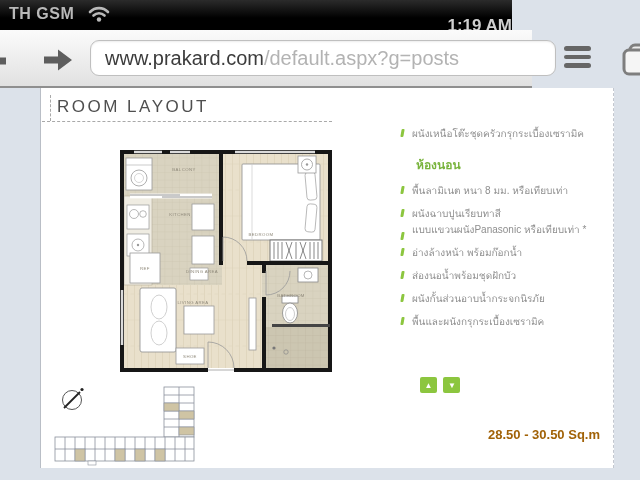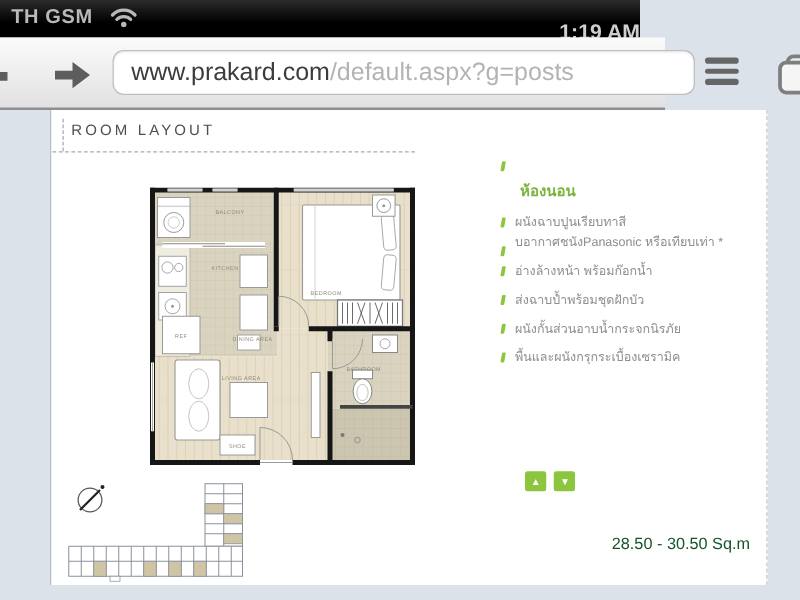--- a/index.html
+++ b/index.html
@@ -25,41 +25,41 @@
     border:1px solid #bfbfbf;border-radius:9px;box-shadow:inset 0 1px 2px rgba(0,0,0,.08);
     overflow:hidden;white-space:nowrap;}
   .url-text{display:block;padding:0 0 0 14px;line-height:34px;font-size:20px;color:#3c3c3c;}
   .url-path{color:#b3b3b3;}
   .menu-btn{position:absolute;left:564px;top:16px;width:28px;height:24px;cursor:pointer;}
   .menu-btn i{display:block;width:27px;height:4.5px;border-radius:2.5px;background:#666;margin:0 0 4px 0;}
   .tabs-btn{position:absolute;left:622px;top:12px;width:18px;height:34px;overflow:hidden;}
   
   .content-card{position:absolute;left:40px;top:88px;width:572px;height:380px;background:#fff;
     border-left:1px solid #b9bec6;border-right:1px dashed #c3c7cf;}
-  .page-title{position:absolute;left:57px;top:97px;font-size:12px;letter-spacing:2.5px;color:#4f4f4f;}
+  .page-title{position:absolute;left:57px;top:97px;font-size:17px;letter-spacing:2.5px;color:#4f4f4f;}
   .title-underline{position:absolute;left:42px;top:121px;width:290px;border-top:1px dashed #a9a9a9;}
   .title-sideline{position:absolute;left:50px;top:95px;height:26px;border-left:1px dashed #a9a9a9;}
   .floor-plan{position:absolute;left:120px;top:150px;width:212px;height:222px;}
   .key-plan{position:absolute;left:52px;top:385px;width:205px;height:82px;}
   
   .specs{position:absolute;left:400px;top:128px;width:212px;}
   .spec-item{position:relative;padding-left:12px;font-size:10px;color:#8e8e8e;margin:0 0 11px 0;line-height:12px;}
   .spec-item .tick{position:absolute;left:1px;top:1px;width:3px;height:8px;background:#8cc63f;
     transform:skewX(-10deg);border-radius:1px;}
   .spec-item.continuation{margin-top:-7px;}
   .spec-section-title{color:#79b43d;font-size:12px;font-weight:bold;margin:15px 0 11px 16px;}
   
   .nav-arrows{position:absolute;left:420px;top:377px;}
   .nav-btn{display:inline-block;width:17px;height:16px;background:#8cc63f;color:#fff;
     font-size:8px;line-height:17px;text-align:center;border-radius:2px;margin-right:2px;
     vertical-align:top;cursor:pointer;}
   
   .unit-info{position:absolute;left:450px;top:426px;width:150px;text-align:right;color:#4a4a4a;}
   .unit-type{font-size:22px;line-height:22px;}
-  .unit-area{font-size:13px;line-height:18px;color:#14532d;}
+  .unit-area{font-size:13px;line-height:18px;color:#a16207;font-weight:bold;}
   svg text{font-family:"Liberation Sans","DejaVu Sans",sans-serif;}
 </style>
 </head>
 <body>
 
 <div class="status-bar">
   <span class="sb-carrier">TH GSM</span>
   <span class="sb-wifi">
     <svg width="22" height="16" viewBox="0 0 22 16">
       <path d="M2 6 A12.5 12.5 0 0 1 20 6" stroke="#b9b9b9" stroke-width="2.6" fill="none" stroke-linecap="round"></path>
@@ -232,29 +232,30 @@
     <text x="25" y="120">REF</text>
     <text x="73" y="154">LIVING AREA</text>
     <text x="70" y="208">SHOE</text>
     <text x="141" y="86">BEDROOM</text>
     <text x="171" y="147">BATHROOM</text>
   </g>
 </svg>
 </div>
 
 <div class="specs">
-  <div class="spec-item"><span class="tick"></span></div>
+  <div class="spec-item"><span class="tick"></span><span>ผนังเหนือโต๊ะชุดครัวกรุกระเบื้องเซรามิค</span></div>
 
   <div class="spec-section-title">ห้องนอน</div>
+  <div class="spec-item"><span class="tick"></span><span>พื้นลามิเนต หนา 8 มม. หรือเทียบเท่า</span></div>
   <div class="spec-item"><span class="tick"></span><span>ผนังฉาบปูนเรียบทาสี</span></div>
   <div class="spec-item"><span class="tick"></span></div>
-  <div class="spec-item continuation"><span>บอากาศชนังPanasonic หรือเทียบเท่า *</span></div>
+  <div class="spec-item continuation"><span>แบบแขวนผนังPanasonic หรือเทียบเท่า *</span></div>
 
   <div class="spec-item"><span class="tick"></span><span>อ่างล้างหน้า พร้อมก๊อกน้ำ</span></div>
-  <div class="spec-item"><span class="tick"></span><span>ส่งฉาบป้ำพร้อมชุดฝักบัว</span></div>
+  <div class="spec-item"><span class="tick"></span><span>ส่องนอน้ำพร้อมชุดฝักบัว</span></div>
   <div class="spec-item"><span class="tick"></span><span>ผนังกั้นส่วนอาบน้ำกระจกนิรภัย</span></div>
   <div class="spec-item"><span class="tick"></span><span>พื้นและผนังกรุกระเบื้องเซรามิค</span></div>
 </div>
 
 <div class="nav-arrows">
   <span class="nav-btn">▲</span>
   <span class="nav-btn">▼</span>
 </div>
 
 <div class="unit-info">

